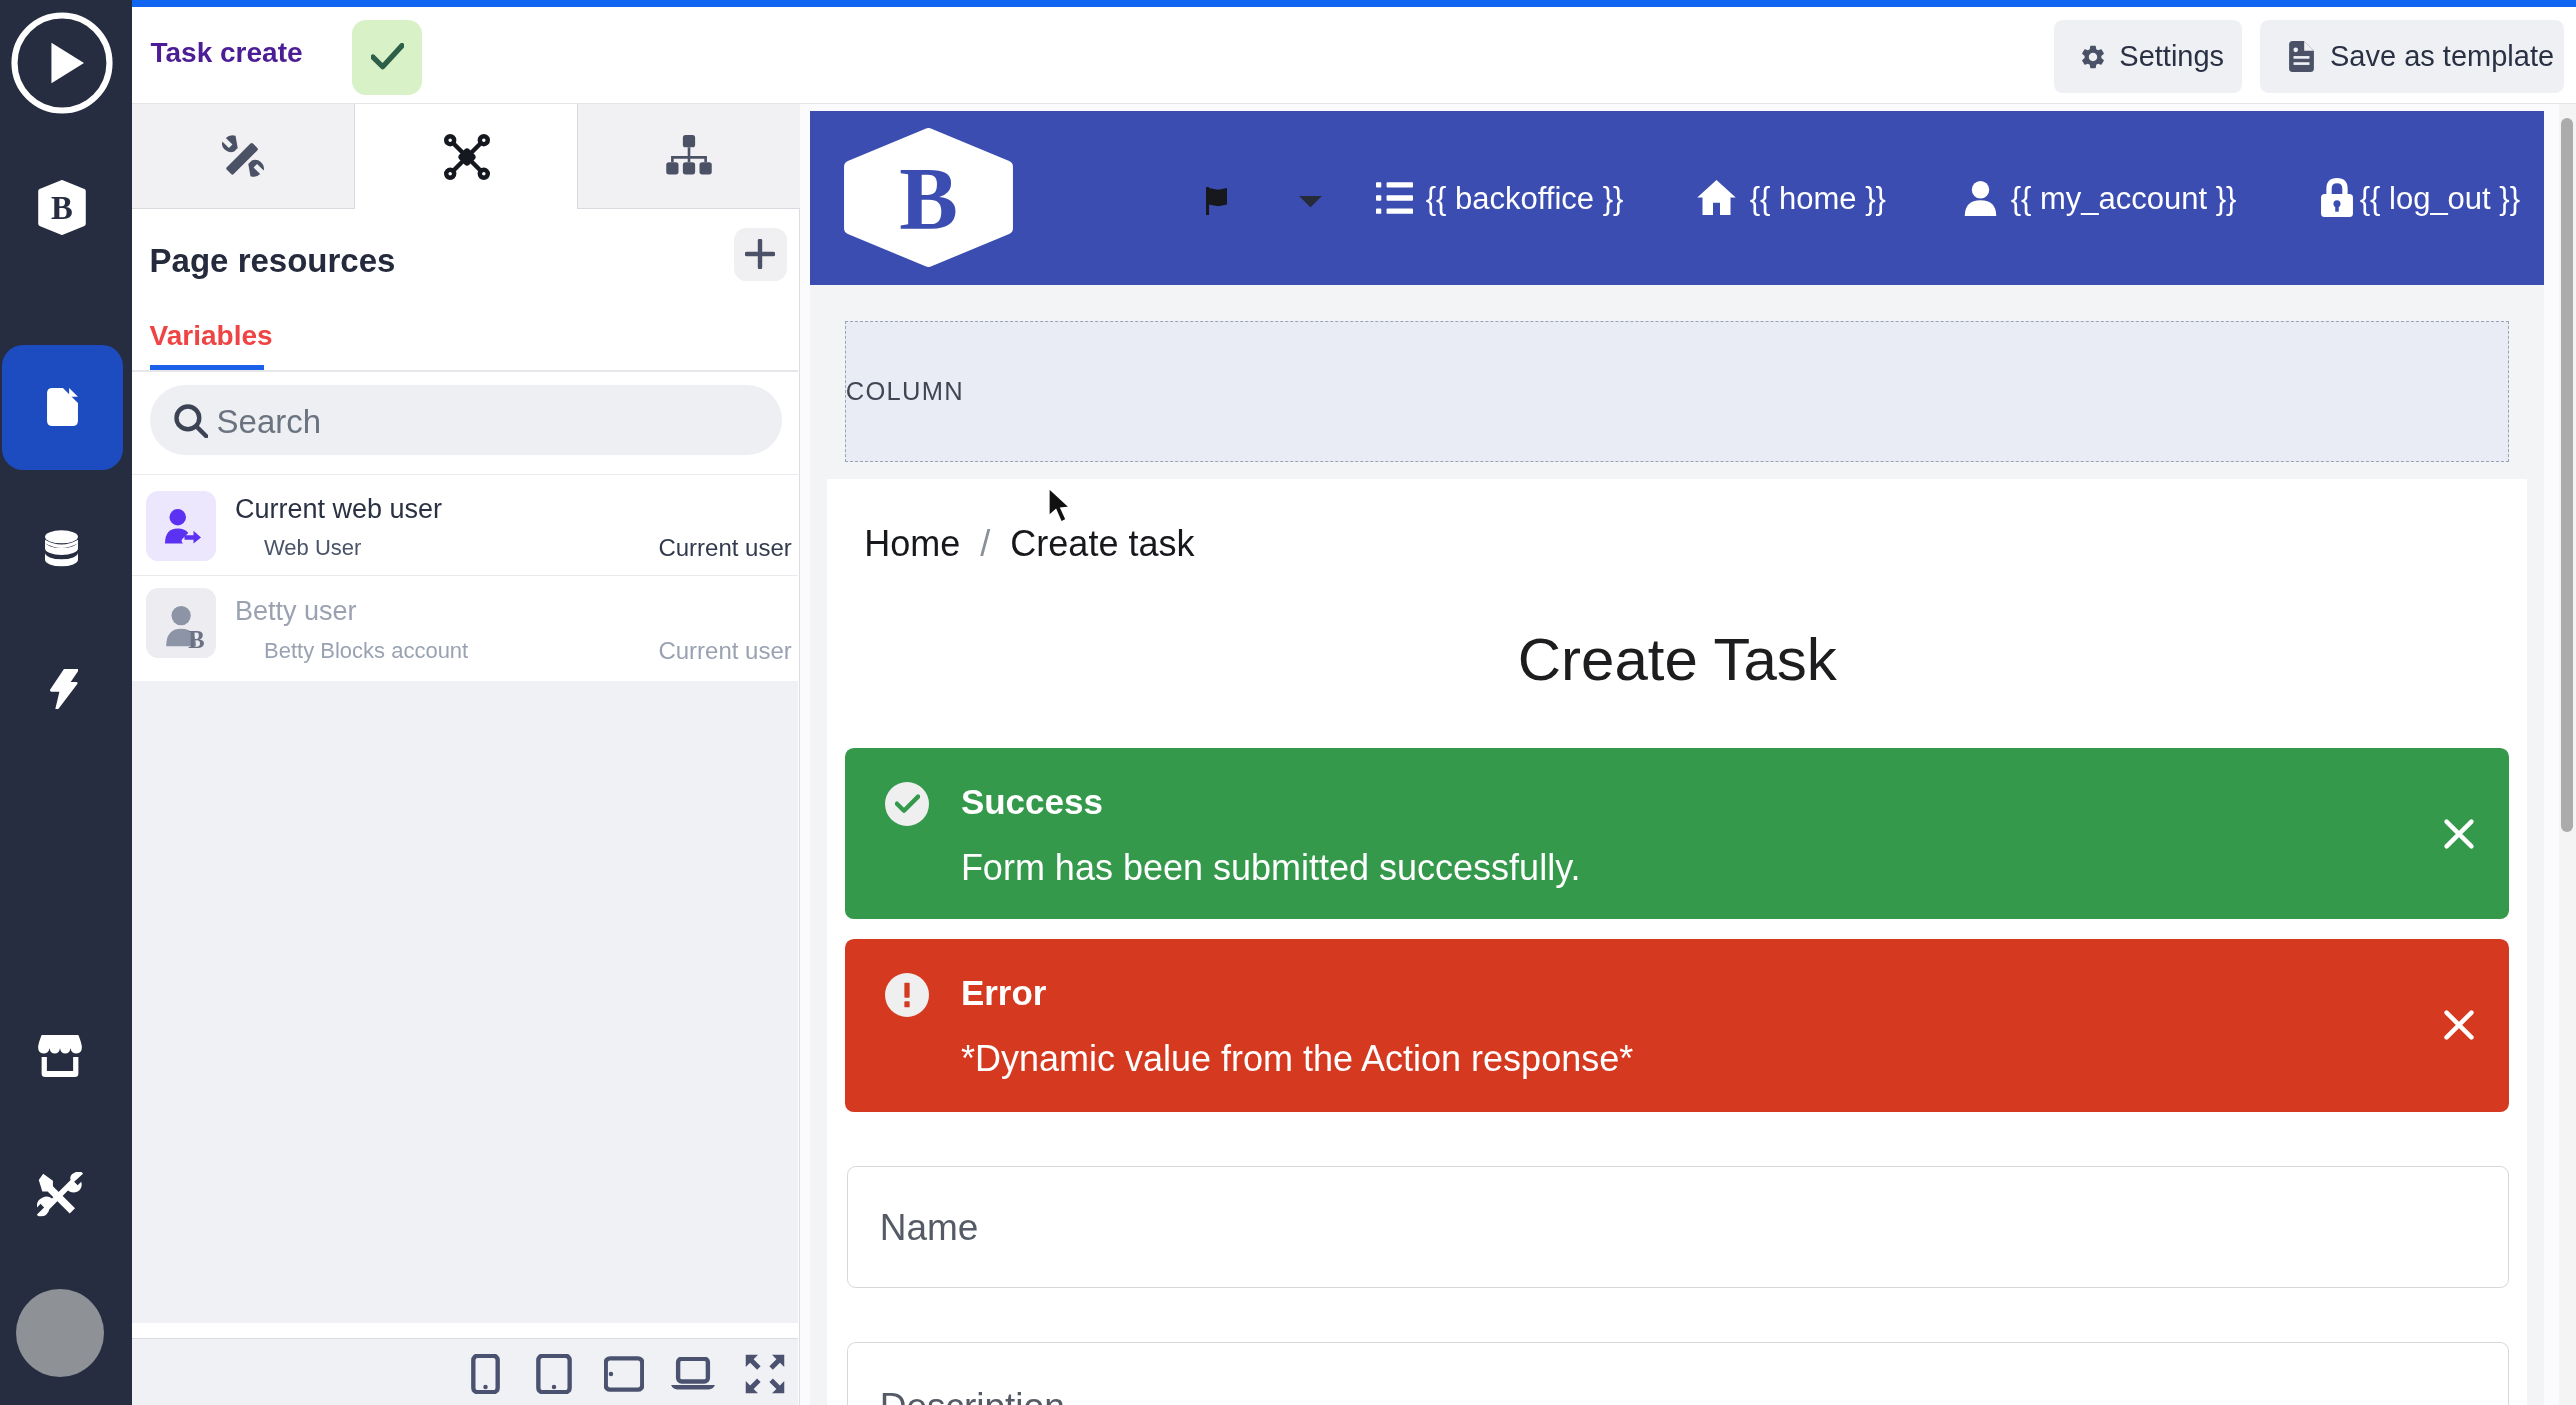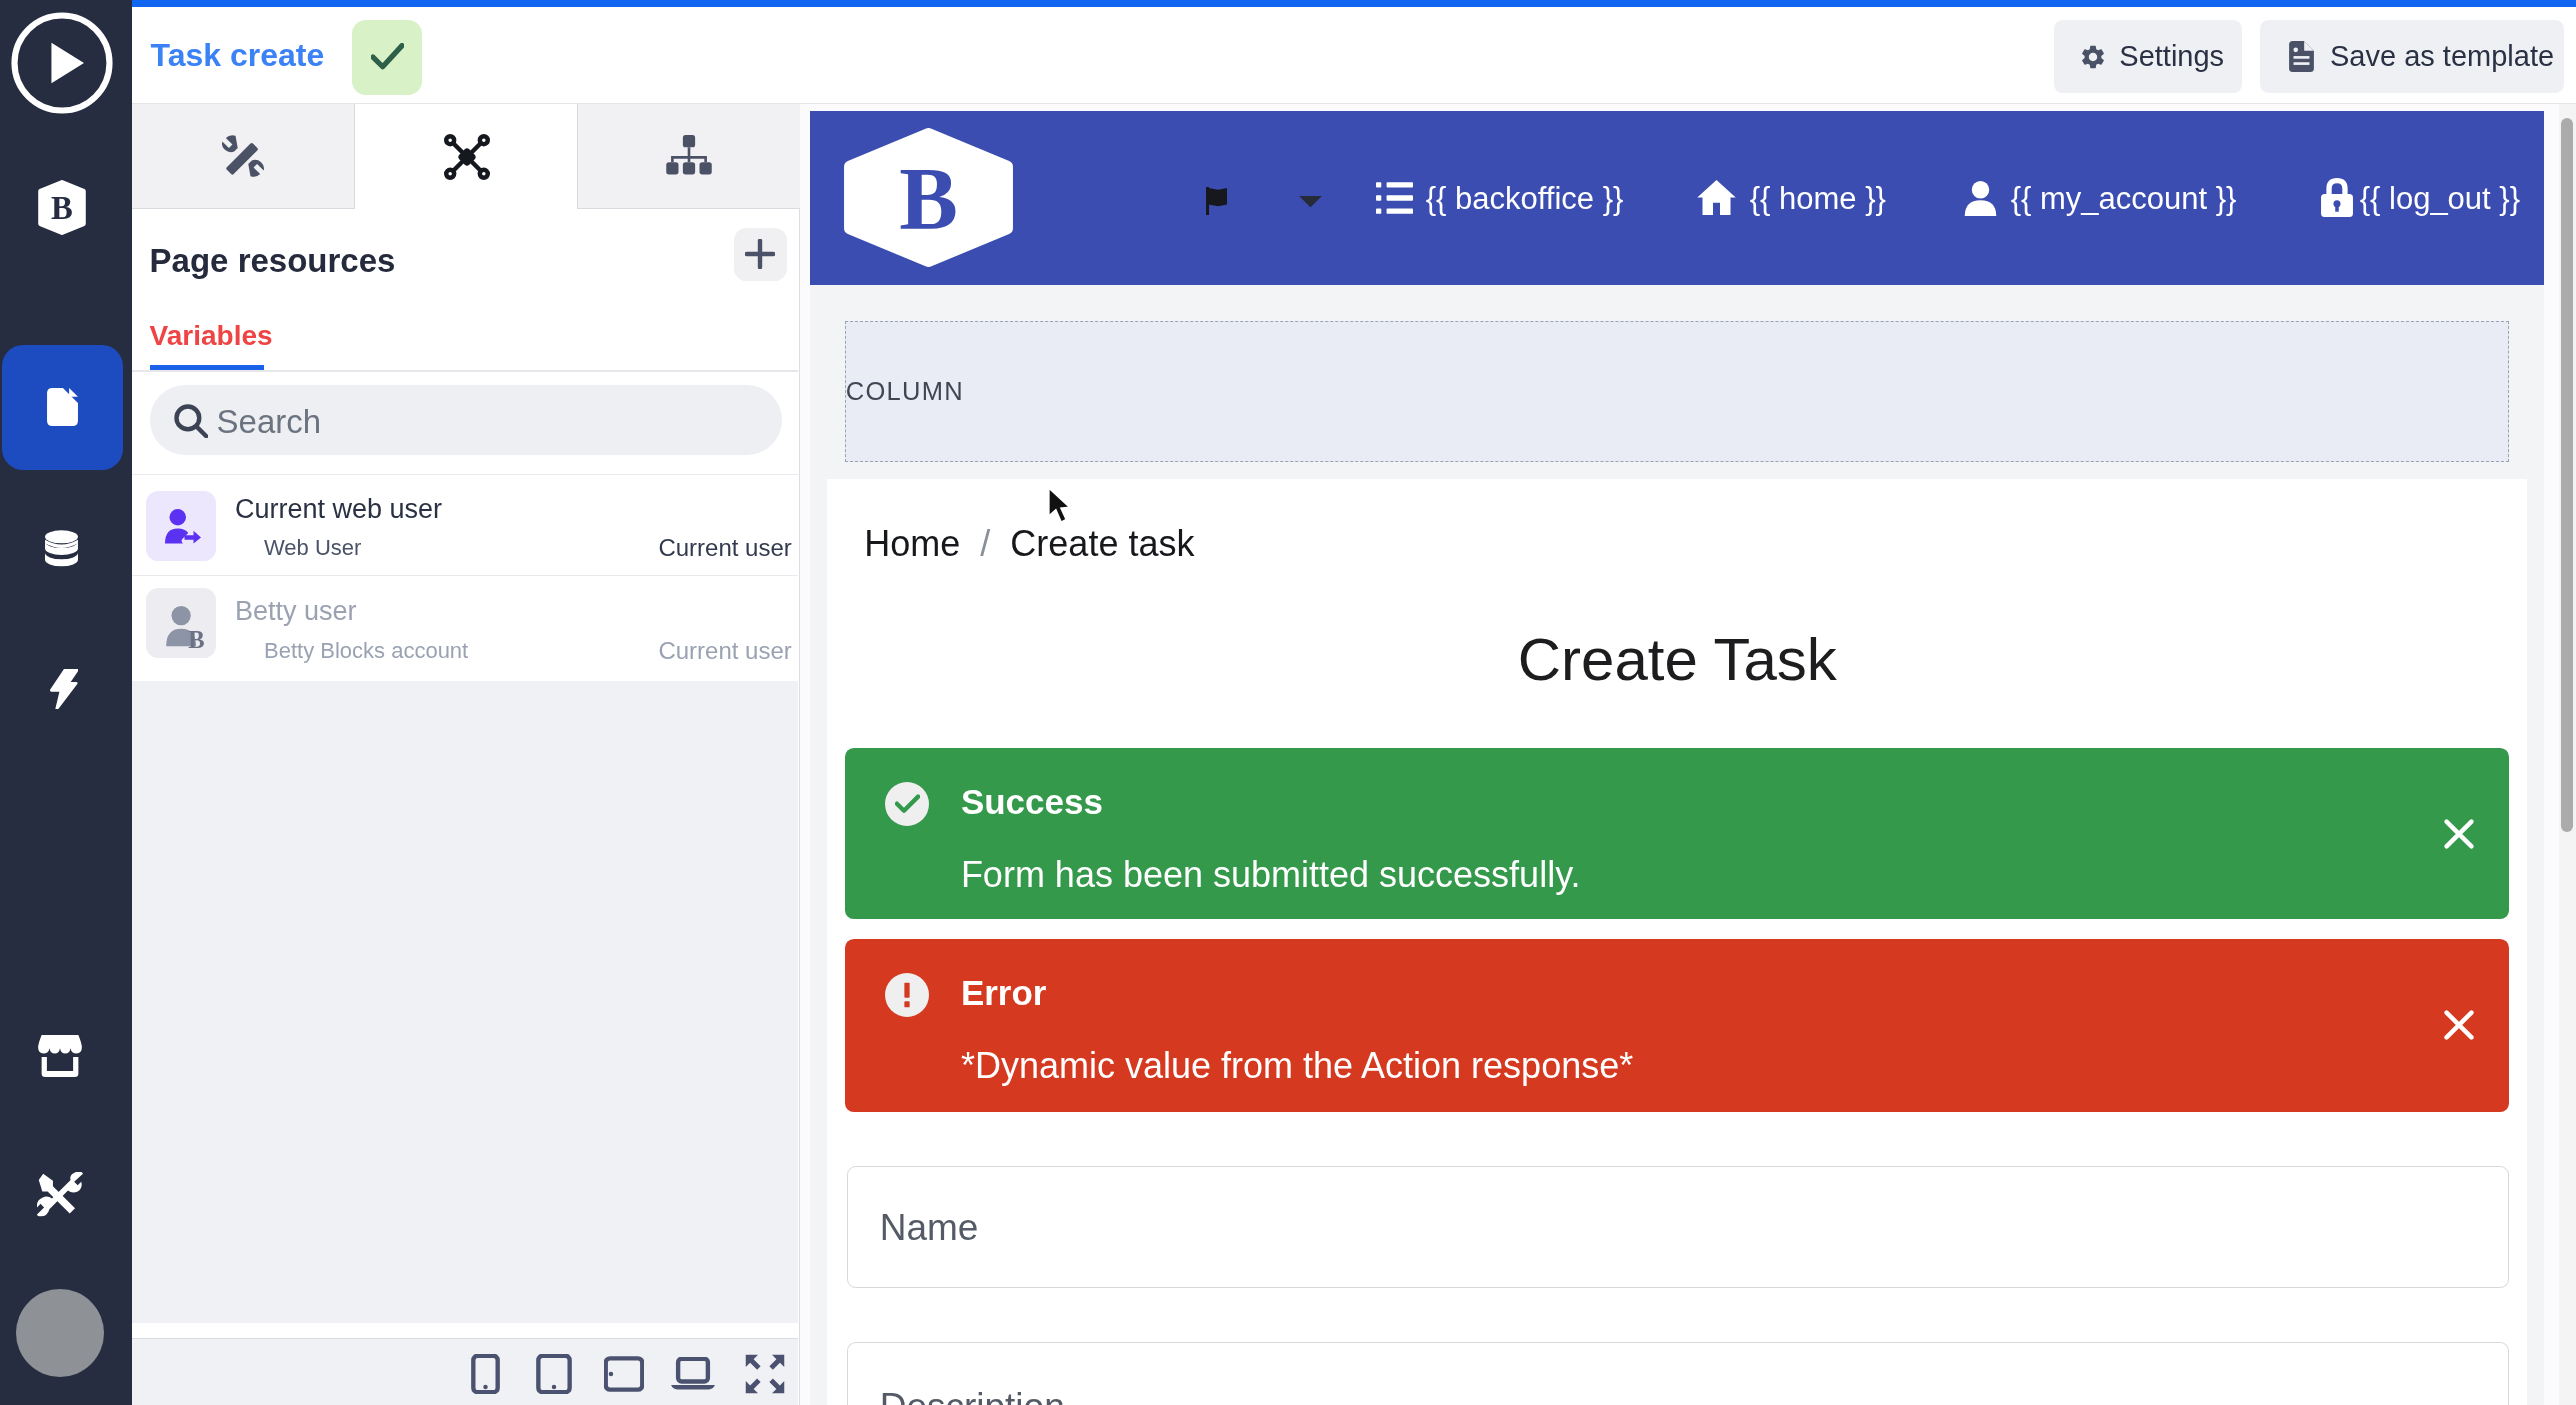--- a/index.html
+++ b/index.html
@@ -6,21 +6,21 @@
   html,body { width:2576px; height:1405px; overflow:hidden; font-family:"Liberation Sans", sans-serif; background:#fff; }
   .abs { position:absolute; }
   #page { position:relative; width:2576px; height:1405px; }
 
   
   #sidebar { left:0; top:0; width:132px; height:1405px; background:#272d41; z-index:5; }
 
   
   #topstrip { left:132px; top:0; width:2444px; height:7px; background:#1065f1; z-index:6; }
   #header { left:132px; top:7px; width:2444px; height:97px; background:#fff; border-bottom:1.8px solid #e4e4e9; z-index:4; }
-  #title { left:18.5px; top:30px; font-size:32px; font-weight:700; color:#3b82f6; letter-spacing:0; }
+  #title { left:18.5px; top:30px; font-size:28px; font-weight:700; color:#4c1d95; letter-spacing:0; }
   #badge { left:220px; top:13.2px; width:70px; height:75px; background:#d9f1c6; border-radius:14px; }
   .hbtn { top:13.2px; height:73px; background:#eef0f3; border-radius:8.8px; display:flex; align-items:center; justify-content:flex-start; gap:12.3px; color:#2b3144; font-size:29px; }
   #btn-settings { left:1922px; width:188px; padding-left:25px; }
   #btn-save { left:2128px; width:304px; padding-left:29px; gap:16px; }
 
   
   #lpanel { left:132px; top:104px; width:668px; height:1301px; background:#fff; border-right:1.8px solid #dcdce2; z-index:3; }
   .tab { top:0; width:223px; height:105px; background:#f1f1f4; border-bottom:1.8px solid #d9d9e0; display:flex; align-items:center; justify-content:center; }
   #tab1 { left:0; border-right:1.8px solid #d9d9e0; }
   #tab2 { left:223px; background:#fff; border-bottom:none; }
@@ -52,21 +52,21 @@
   #navbar { left:0; top:0; width:1734px; height:174px; background:#3c4db1; }
   #colbox { left:35px; top:210px; width:1664px; height:141px; background:#e9ebf5; border:1.8px dashed #9aa2b6; display:flex; align-items:center; font-size:25.5px; color:#404654; letter-spacing:1.3px; }
   #card { left:17.6px; top:368px; width:1700px; height:926px; background:#fff; }
   #crumbs { left:37px; top:44px; font-size:36px; color:#16181c; }
   #crumbs .sl { color:#8a8f98; }
   #h4 { left:0; top:146px; width:1700px; text-align:center; font-size:60px; color:#1d1d1f; }
   .alert { left:17.6px; width:1664px; border-radius:8.8px; color:#fff; }
   #alert-ok { top:269px; height:171px; background:#35994c; }
   #alert-err { top:460px; height:173px; background:#d53a20; }
   .al-t { position:absolute; left:116px; top:34px; font-size:35px; font-weight:700; }
-  .al-b { position:absolute; left:116px; top:106px; font-size:36px; }
+  .al-b { position:absolute; left:116px; top:99px; font-size:36px; }
   .al-circ { position:absolute; left:40px; top:34px; width:44px; height:44px; border-radius:50%; background:#efefef; }
   .al-x { right:34px; top:70px; }
   .nvtext { top:70px; font-size:31px; color:#fff; }
   .inp { left:19.4px; width:1662px; height:122px; border:1.8px solid #d7d7dc; border-radius:8.8px; background:#fff; }
   #inp-name { top:687px; }
   #inp-desc { top:863px; height:63px; border-bottom:none; border-radius:8.8px 8.8px 0 0; }
   .inp span { position:absolute; left:32px; top:40px; font-size:37px; color:#545b66; }
   #scrollzone { left:1759px; top:0px; width:16.7px; height:1301px; background:#f4f4f4; }
   #thumb { left:1.8px; top:14px; width:12.3px; height:714px; background:#ababab; border-radius:6.2px; }
 </style>

